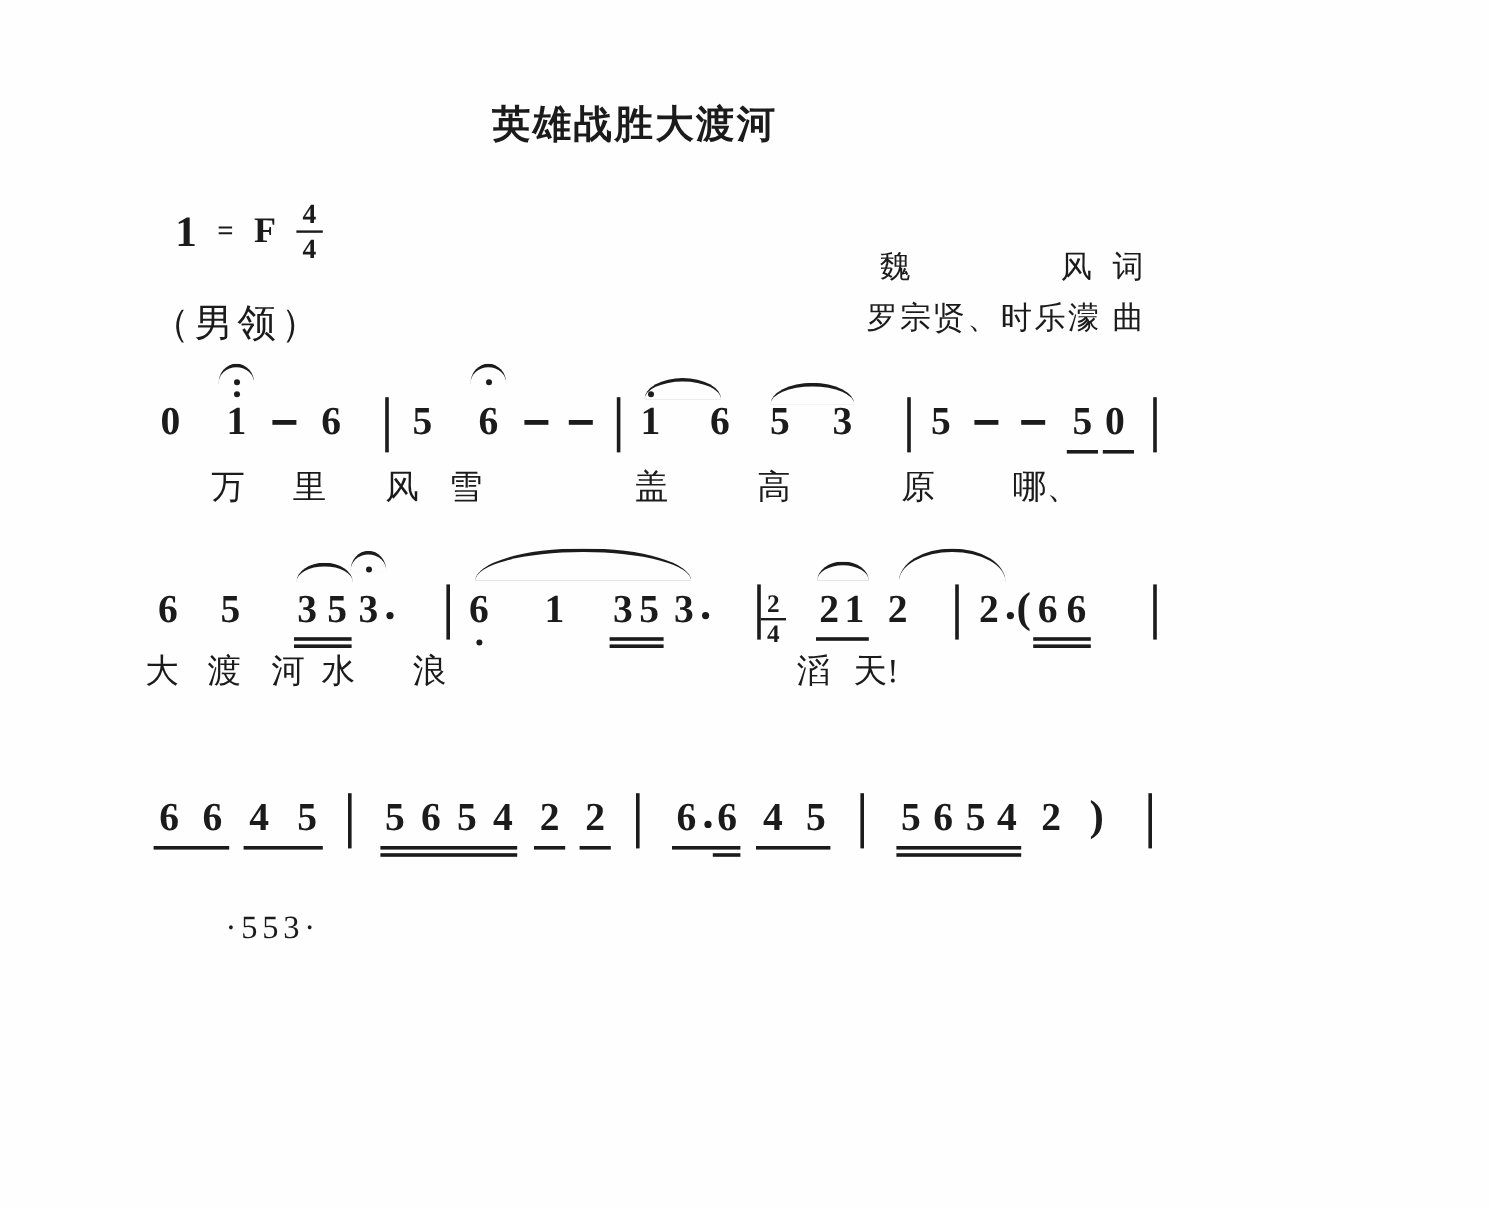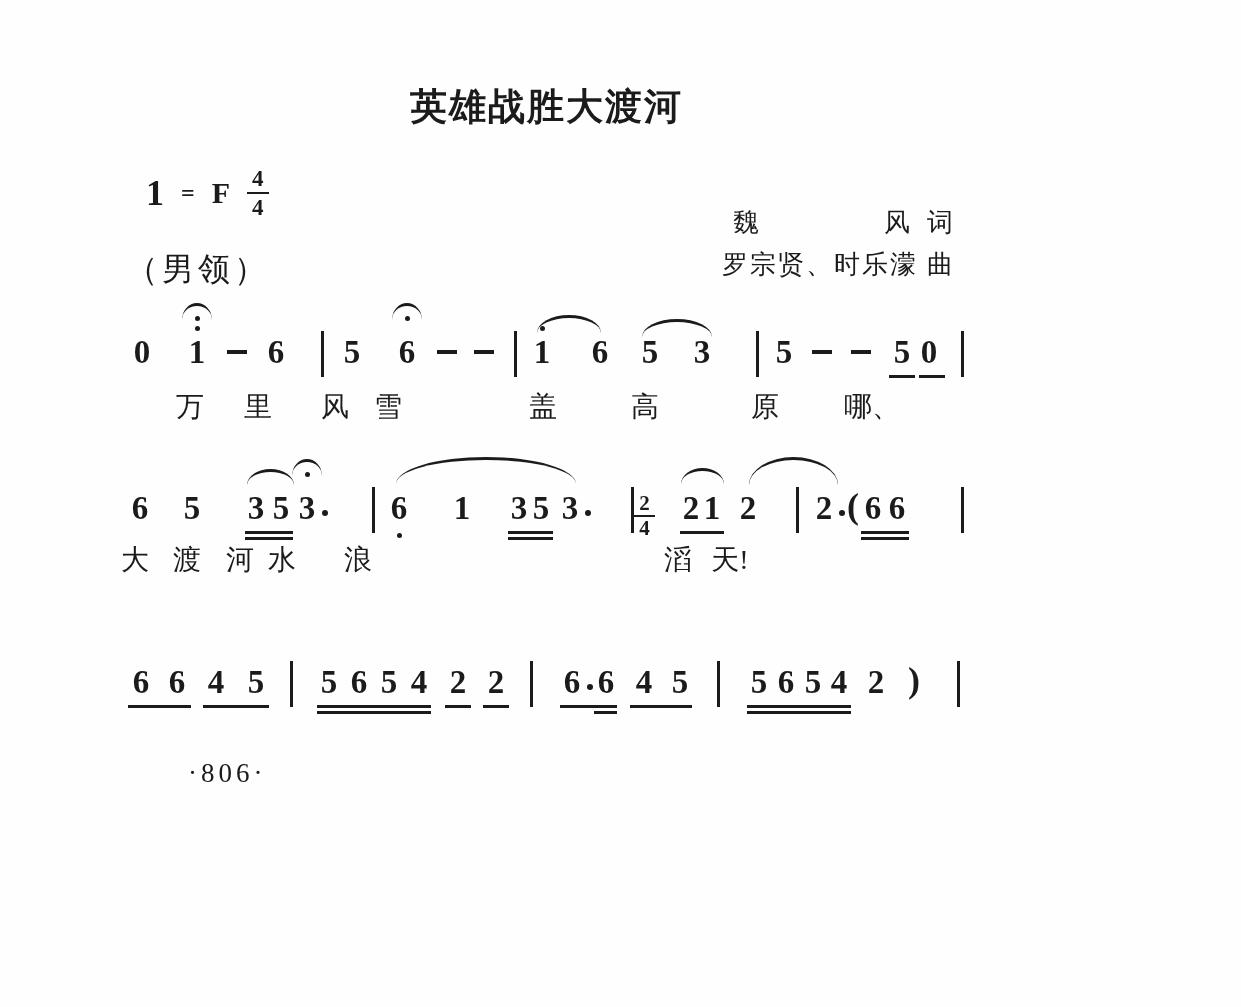--- a/index.html
+++ b/index.html
@@ -4,21 +4,21 @@
 <style>
   html,body{margin:0;padding:0;background:#e8e8e8;}
   .sheet{
     position:relative;width:1241px;height:1007px;margin:0 auto;
     background:#fefefe;color:#1b1b1b;overflow:hidden;
     font-family:"Liberation Serif","DejaVu Serif",serif;
   }
   .layer{position:absolute;left:0;top:0;width:100%;height:100%;}
   .title{
     position:absolute;left:410px;top:82px;margin:0;
-    font-size:37px;font-weight:700;letter-spacing:2px;white-space:nowrap;
+    font-size:32px;font-weight:700;letter-spacing:2px;white-space:nowrap;
   }
   .keysig{position:absolute;left:146px;top:164px;height:58px;display:flex;align-items:center;gap:17px;}
   .ks-tonic{font-size:36px;font-weight:700;line-height:1;}
   .ks-eq{font-size:24px;font-weight:700;line-height:1;}
   .ks-key{font-size:30px;font-weight:700;line-height:1;}
   .ks-frac{display:flex;flex-direction:column;align-items:center;font-size:23px;font-weight:700;line-height:1;}
   .ks-frac .top{border-bottom:2.5px solid #1b1b1b;padding:0 5px 2px 5px;margin-bottom:2px;}
   .part-label{position:absolute;left:126px;top:248px;font-size:32px;letter-spacing:4px;white-space:nowrap;}
   .credit{position:absolute;font-size:26px;letter-spacing:2px;white-space:nowrap;line-height:1.15;}
   .page-num{position:absolute;left:188px;top:758px;font-size:27px;letter-spacing:4px;}
@@ -177,14 +177,14 @@
       <span class="rect" style="left: 317px; top: 711px; width: 114px; height: 2.5px;"></span>
       <span class="rect" style="left: 445px; top: 705px; width: 26px; height: 2.5px;"></span>
       <span class="rect" style="left: 483px; top: 705px; width: 26px; height: 2.5px;"></span>
       <span class="rect" style="left: 560px; top: 705px; width: 57px; height: 2.5px;"></span>
       <span class="rect" style="left: 594px; top: 711px; width: 23px; height: 2.5px;"></span>
       <span class="rect" style="left: 630px; top: 705px; width: 62px; height: 2.5px;"></span>
       <span class="rect" style="left: 747px; top: 705px; width: 104px; height: 2.5px;"></span>
       <span class="rect" style="left: 747px; top: 711px; width: 104px; height: 2.5px;"></span>
     </div>
 
-  <div class="page-num">·806·</div>
+  <div class="page-num">·553·</div>
 </div>
 
 </body></html>

